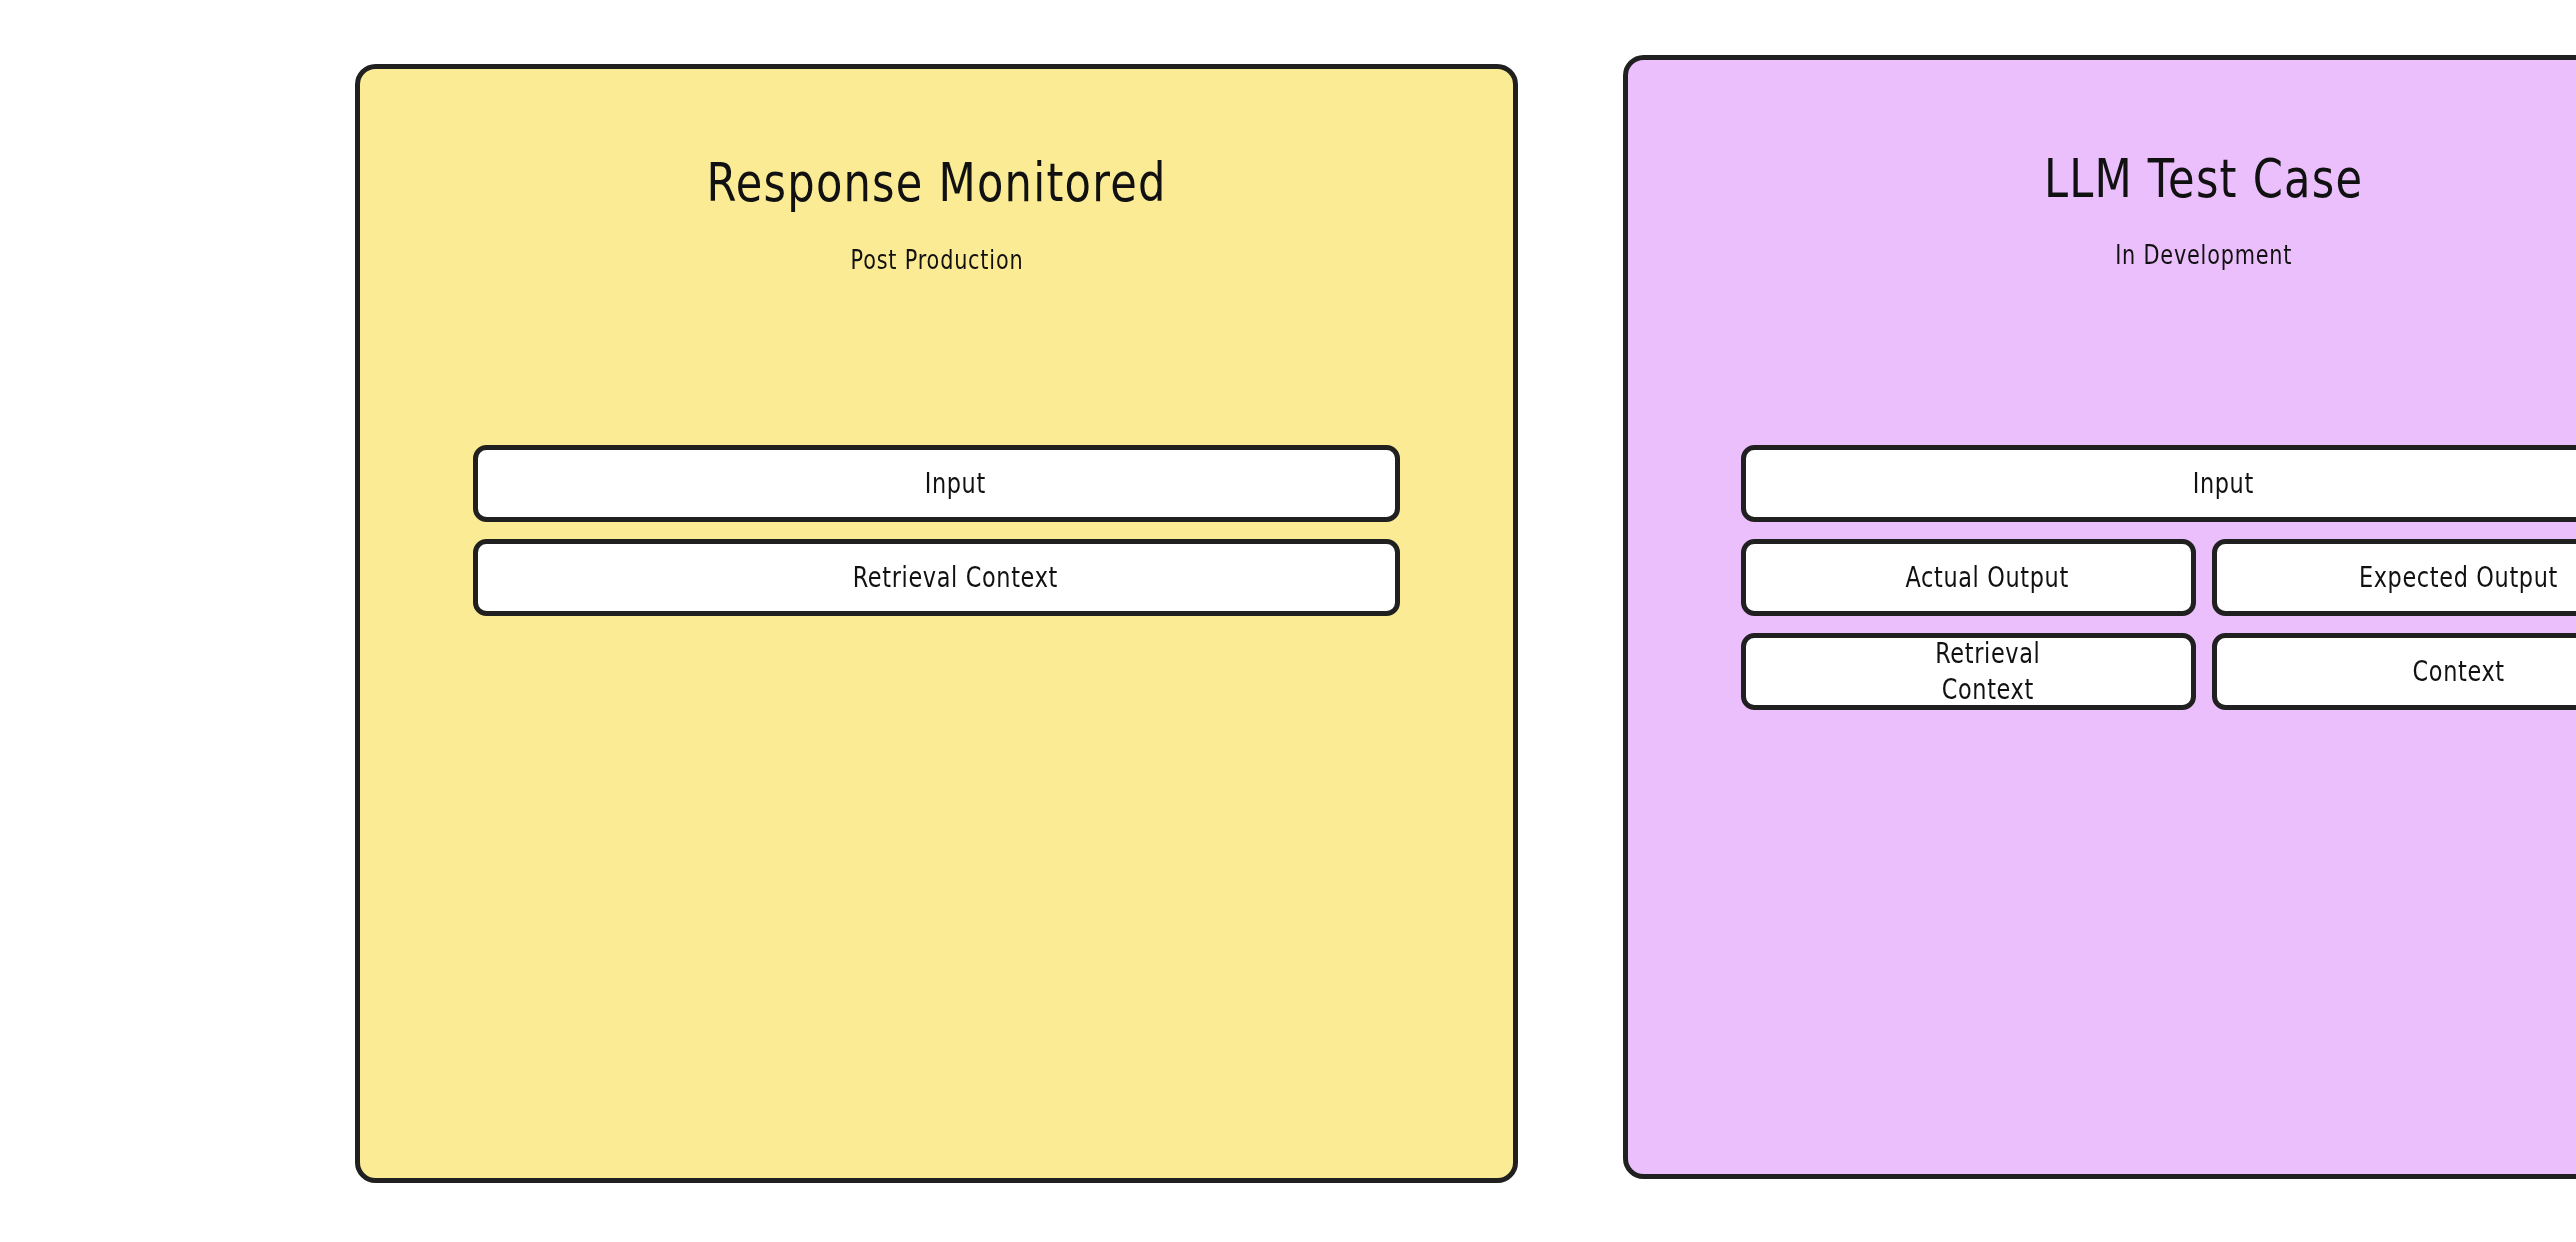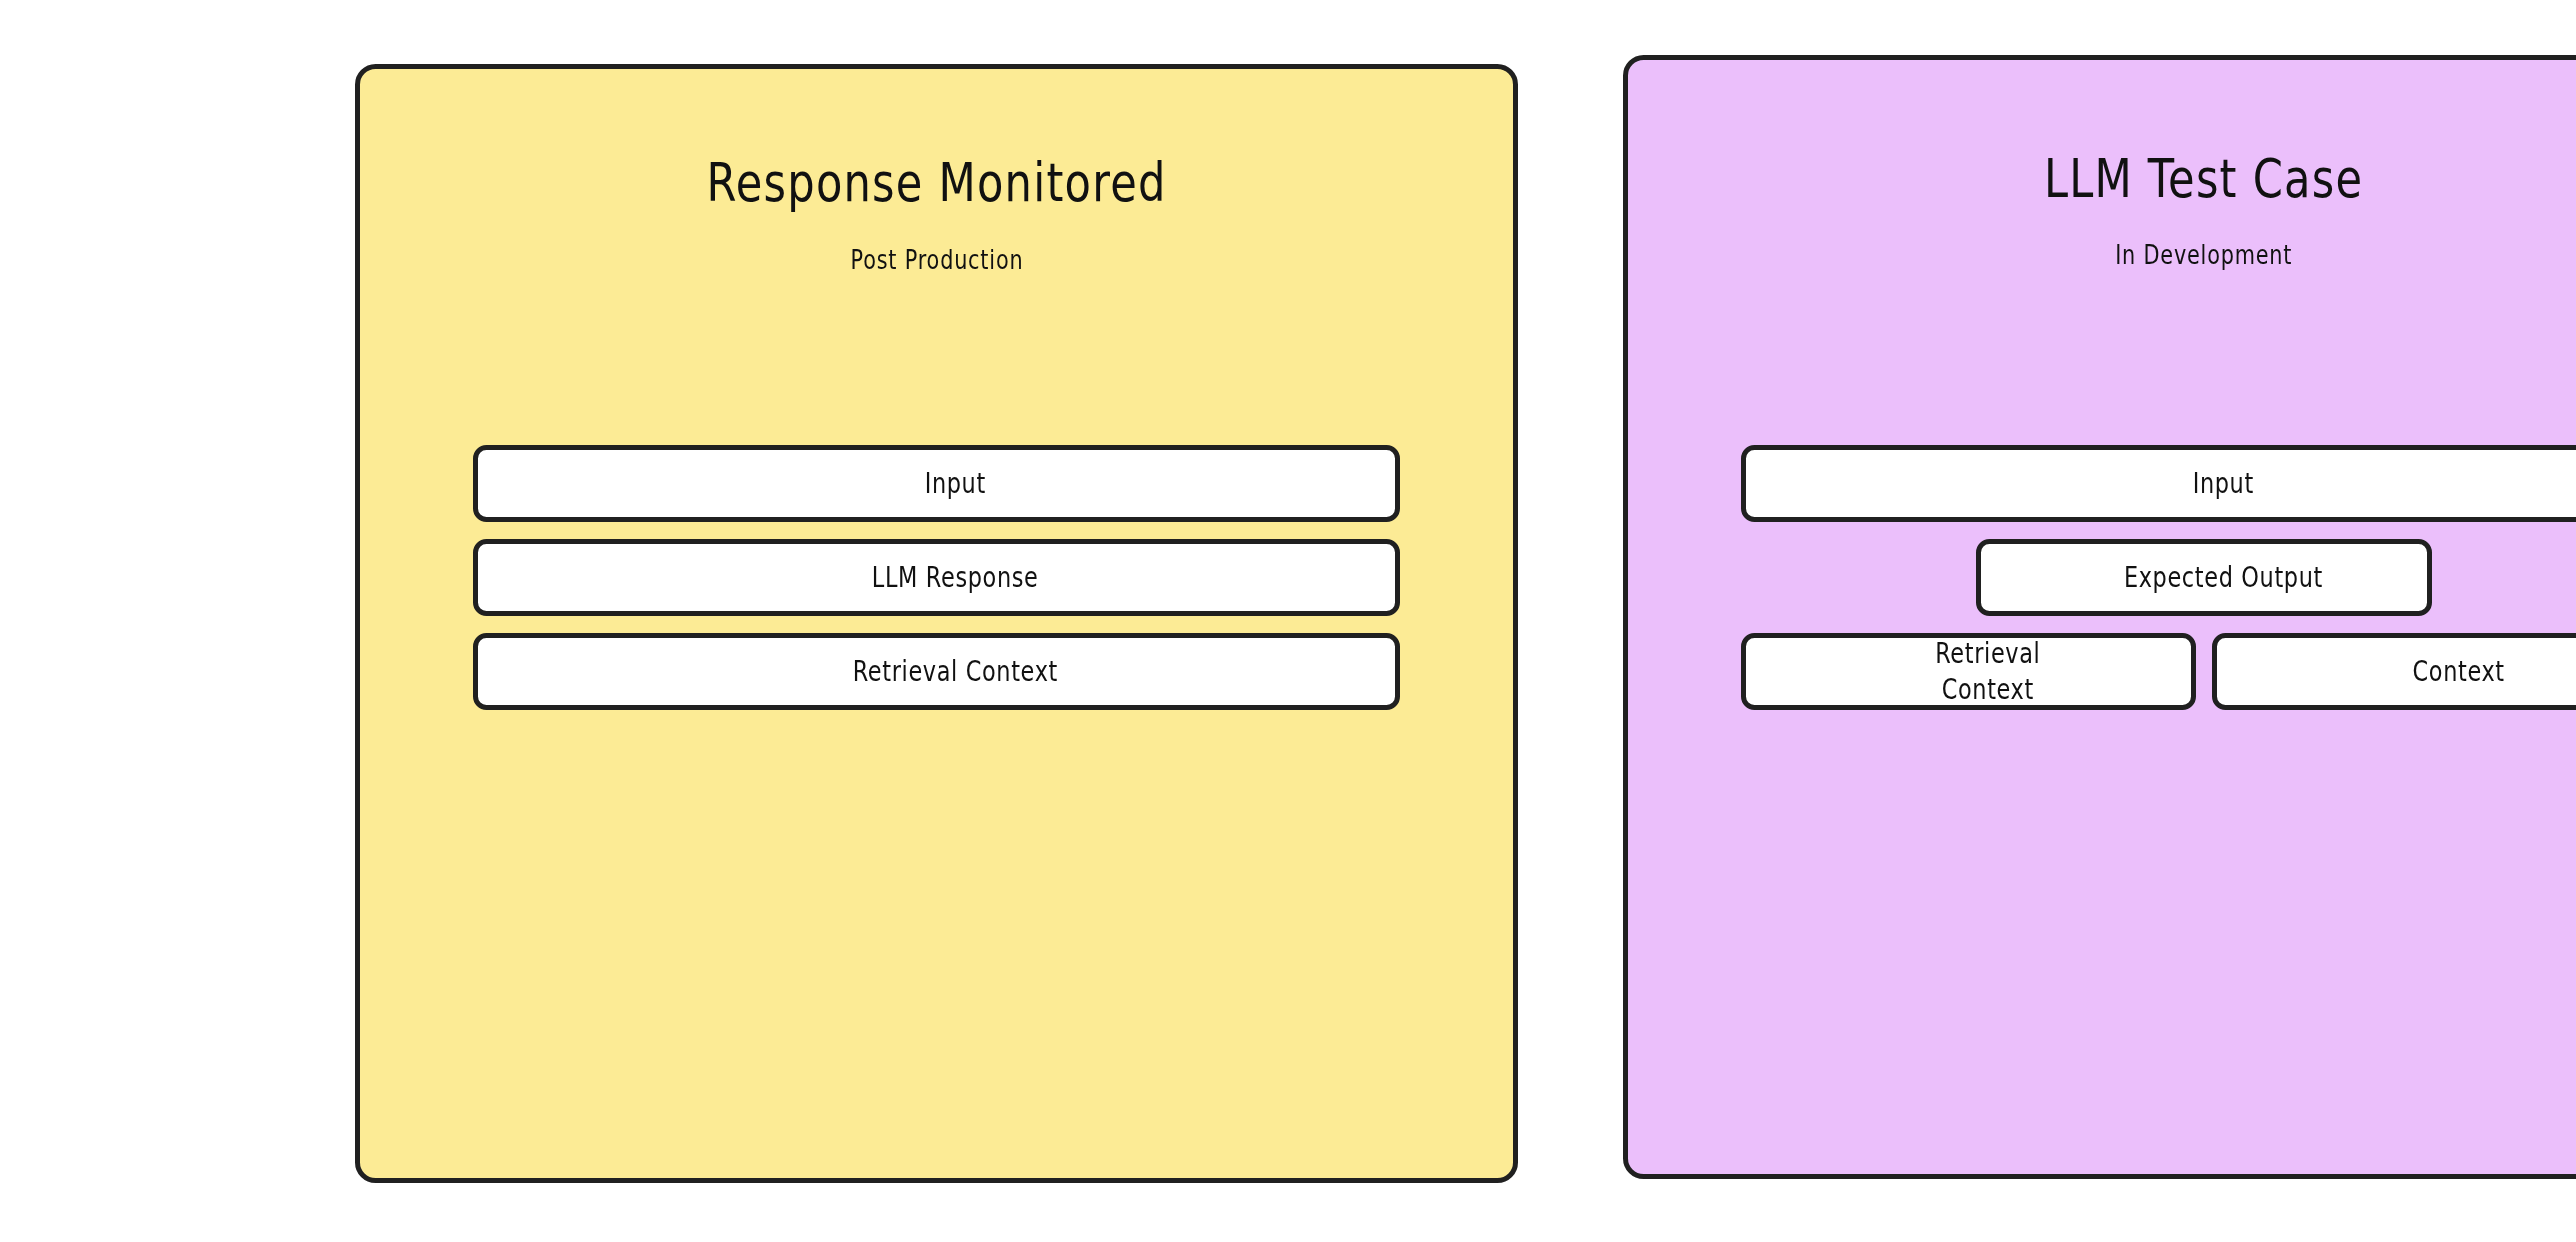--- a/index.html
+++ b/index.html
@@ -148,23 +148,20 @@
     <div class="panel-title">Response Monitored</div>
 
     <div class="panel-subtitle">Post Production</div>
 
     <div class="field-stack">
 
       <div class="field-box row-full">
         <span class="field-label">Input</span>
       </div>
 
-      <div class="field-box row-full">
-        <span class="field-label">LLM Response</span>
-      </div>
 
       <div class="field-box row-full">
         <span class="field-label">Retrieval Context</span>
       </div>
 
     </div>
   </section>
 
   <section id="panel-testcase" class="panel">
 
@@ -173,20 +170,23 @@
     <div class="panel-subtitle">In Development</div>
 
     <div class="field-stack">
 
       <div class="field-box row-input">
         <span class="field-label">Input</span>
       </div>
 
       <div class="row-pair">
         <div class="field-box cell-half">
+          <span class="field-label">Actual Output</span>
+        </div>
+        <div class="field-box cell-half">
           <span class="field-label">Expected Output</span>
         </div>
       </div>
 
       <div class="row-pair">
         <div class="field-box cell-half">
           <span class="field-label">Retrieval
 Context</span>
         </div>
         <div class="field-box cell-half">

